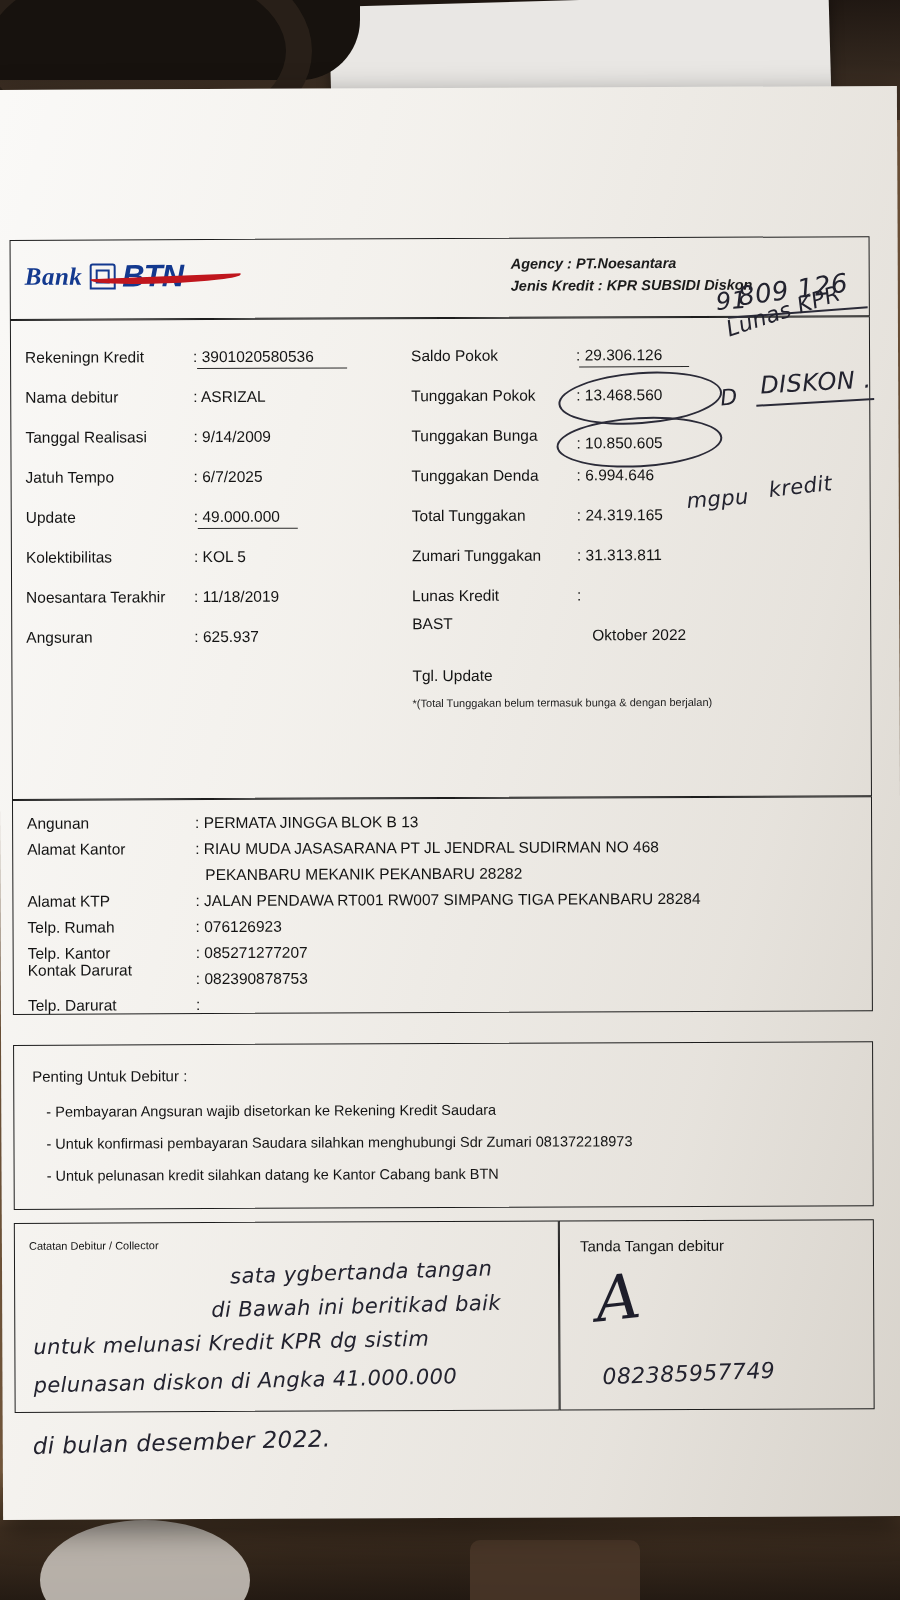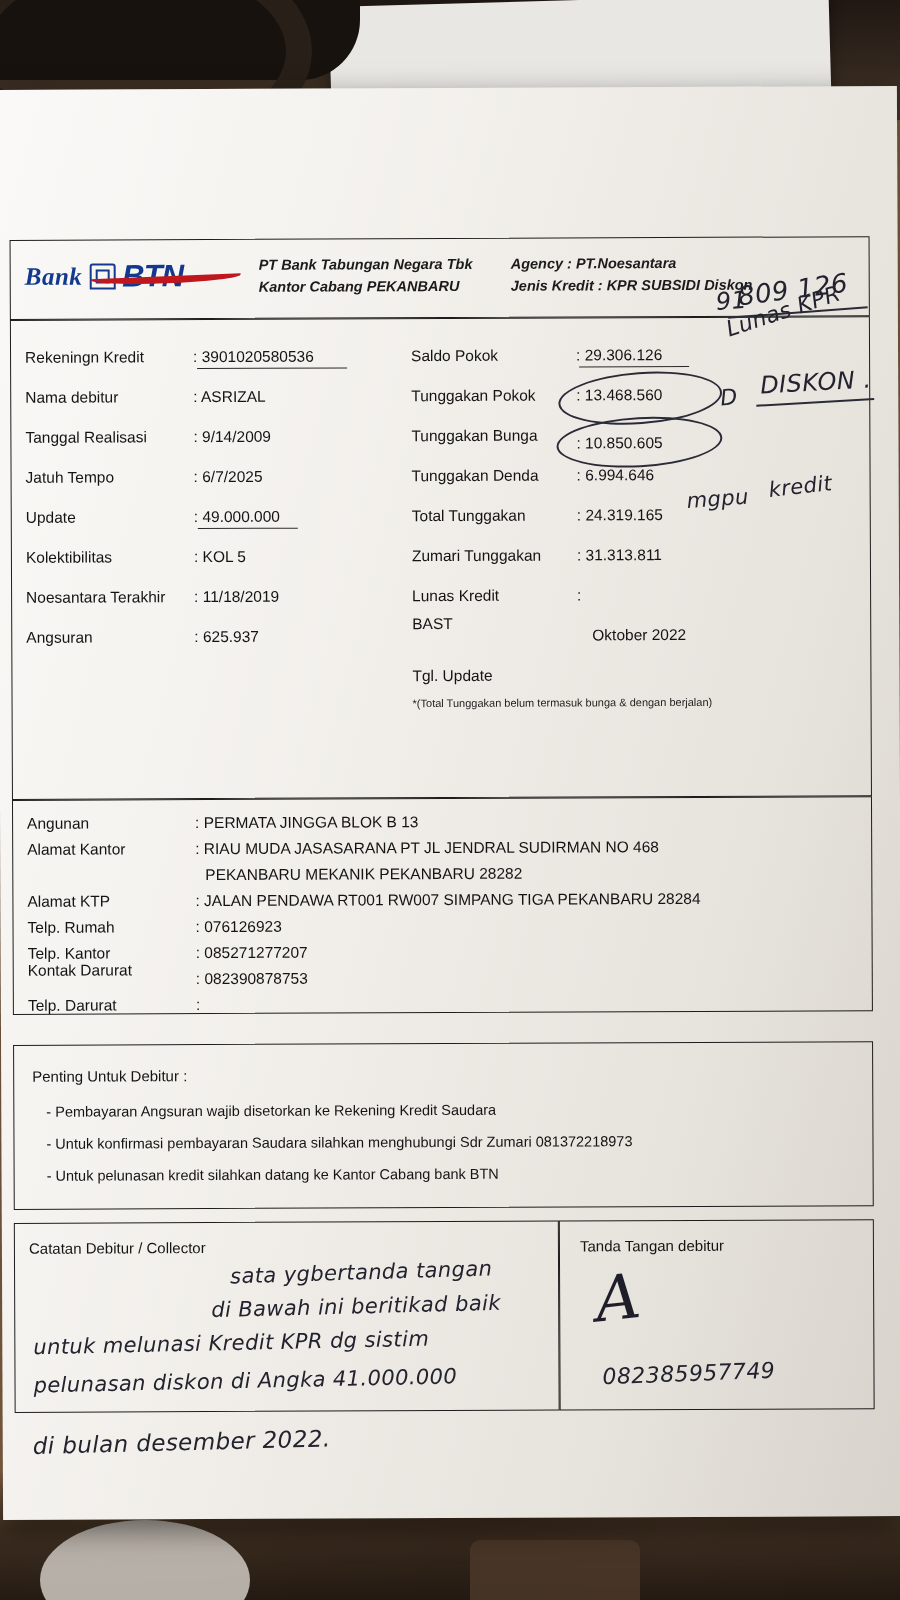--- a/index.html
+++ b/index.html
@@ -59,21 +59,21 @@
   .a-val{position:absolute;font-size:15.5px;color:#141414;}
 
   
   #imp{left:12px;top:955px;width:860px;height:165px;}
   .imp-title{position:absolute;left:18px;top:22px;font-size:15px;color:#141414;}
   .imp-line{position:absolute;left:32px;font-size:14.5px;color:#141414;}
 
   
   #notes{left:12px;top:1133px;width:545px;height:190px;}
   #sign{left:557px;top:1133px;width:315px;height:190px;}
-  .n-title{position:absolute;left:14px;top:16px;font-size:15px;color:#141414;}
+  .n-title{position:absolute;left:14px;top:16px;font-size:11px;color:#141414;}
   .s-title{position:absolute;left:20px;top:16px;font-size:15px;color:#141414;}
 
   
   .hw{position:absolute;font-family:"DejaVu Sans",sans-serif;color:#2b2b38;
       font-style:italic;letter-spacing:.4px;white-space:nowrap;}
   .hw-ink{color:#23232f;}
   .sig{position:absolute;font-family:"DejaVu Serif",serif;font-style:italic;color:#1e1e2b;}
 
   .circle-ann{position:absolute;border:2px solid #2b2b38;border-radius:50%;}
   .uline{position:absolute;height:2px;background:#2b2b38;}
@@ -95,24 +95,20 @@
 
   <div class="box" id="hdr">
     <div class="brand">
       <div class="brand-row">
         <span class="brand-bank">Bank</span>
         <span class="brand-mark"></span>
         <span class="brand-btn">BTN</span>
       </div>
     </div>
     <div class="brand-underline"></div>
-    <div class="hdr-c2">
-      <div>PT Bank Tabungan Negara Tbk</div>
-      <div>Kantor Cabang PEKANBARU</div>
-    </div>
     <div class="hdr-c3">
       <div>Agency  : PT.Noesantara</div>
       <div>Jenis Kredit : KPR SUBSIDI Diskon</div>
     </div>
   </div>
 
   <div class="box" id="main">
 
     <div class="lbl" style="left:14px;top:28px">Rekeningn Kredit</div>
     <div class="lbl" style="left:14px;top:68px">Nama debitur</div>

